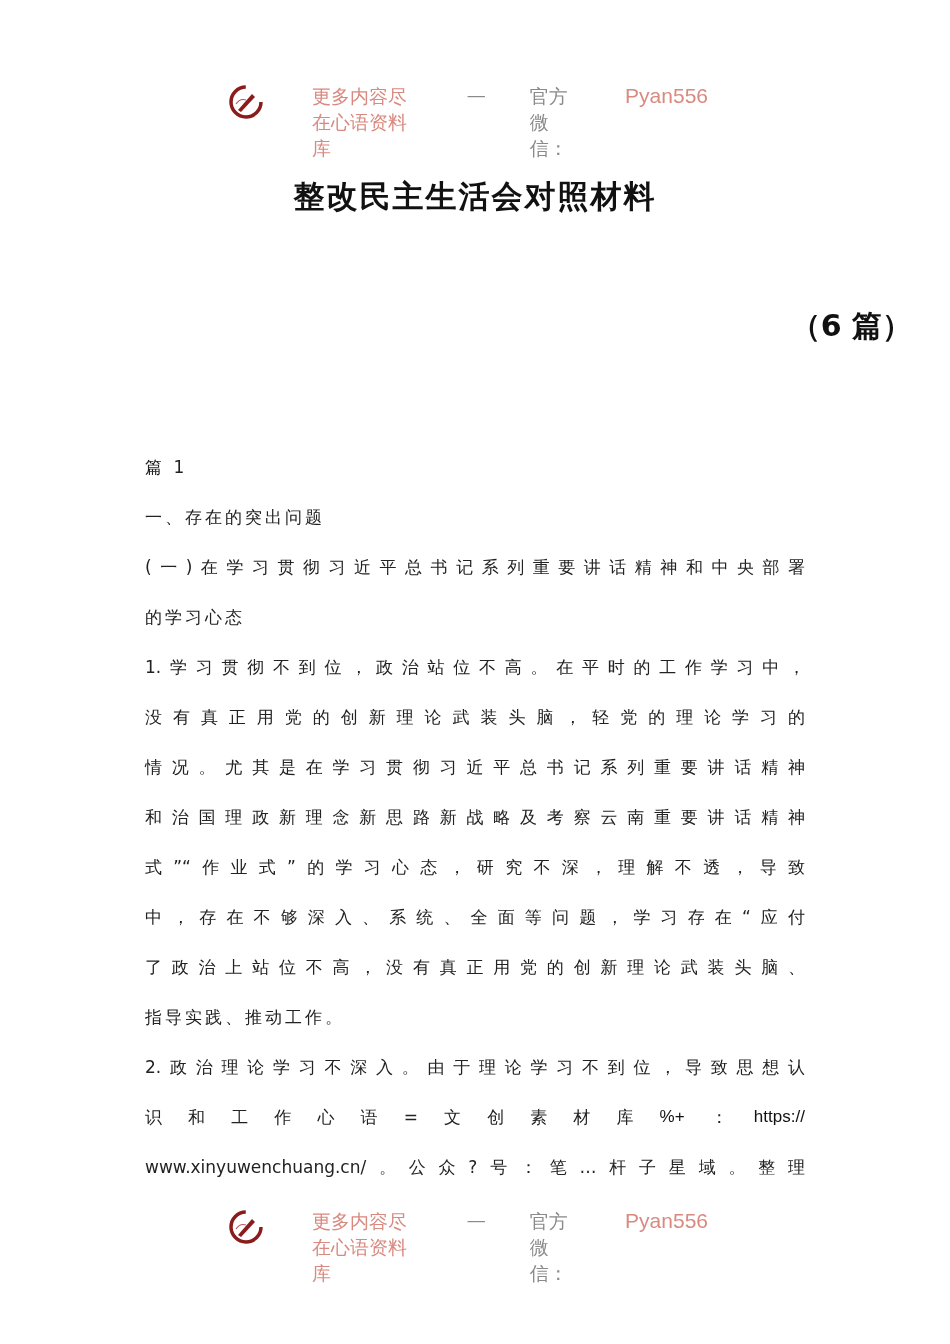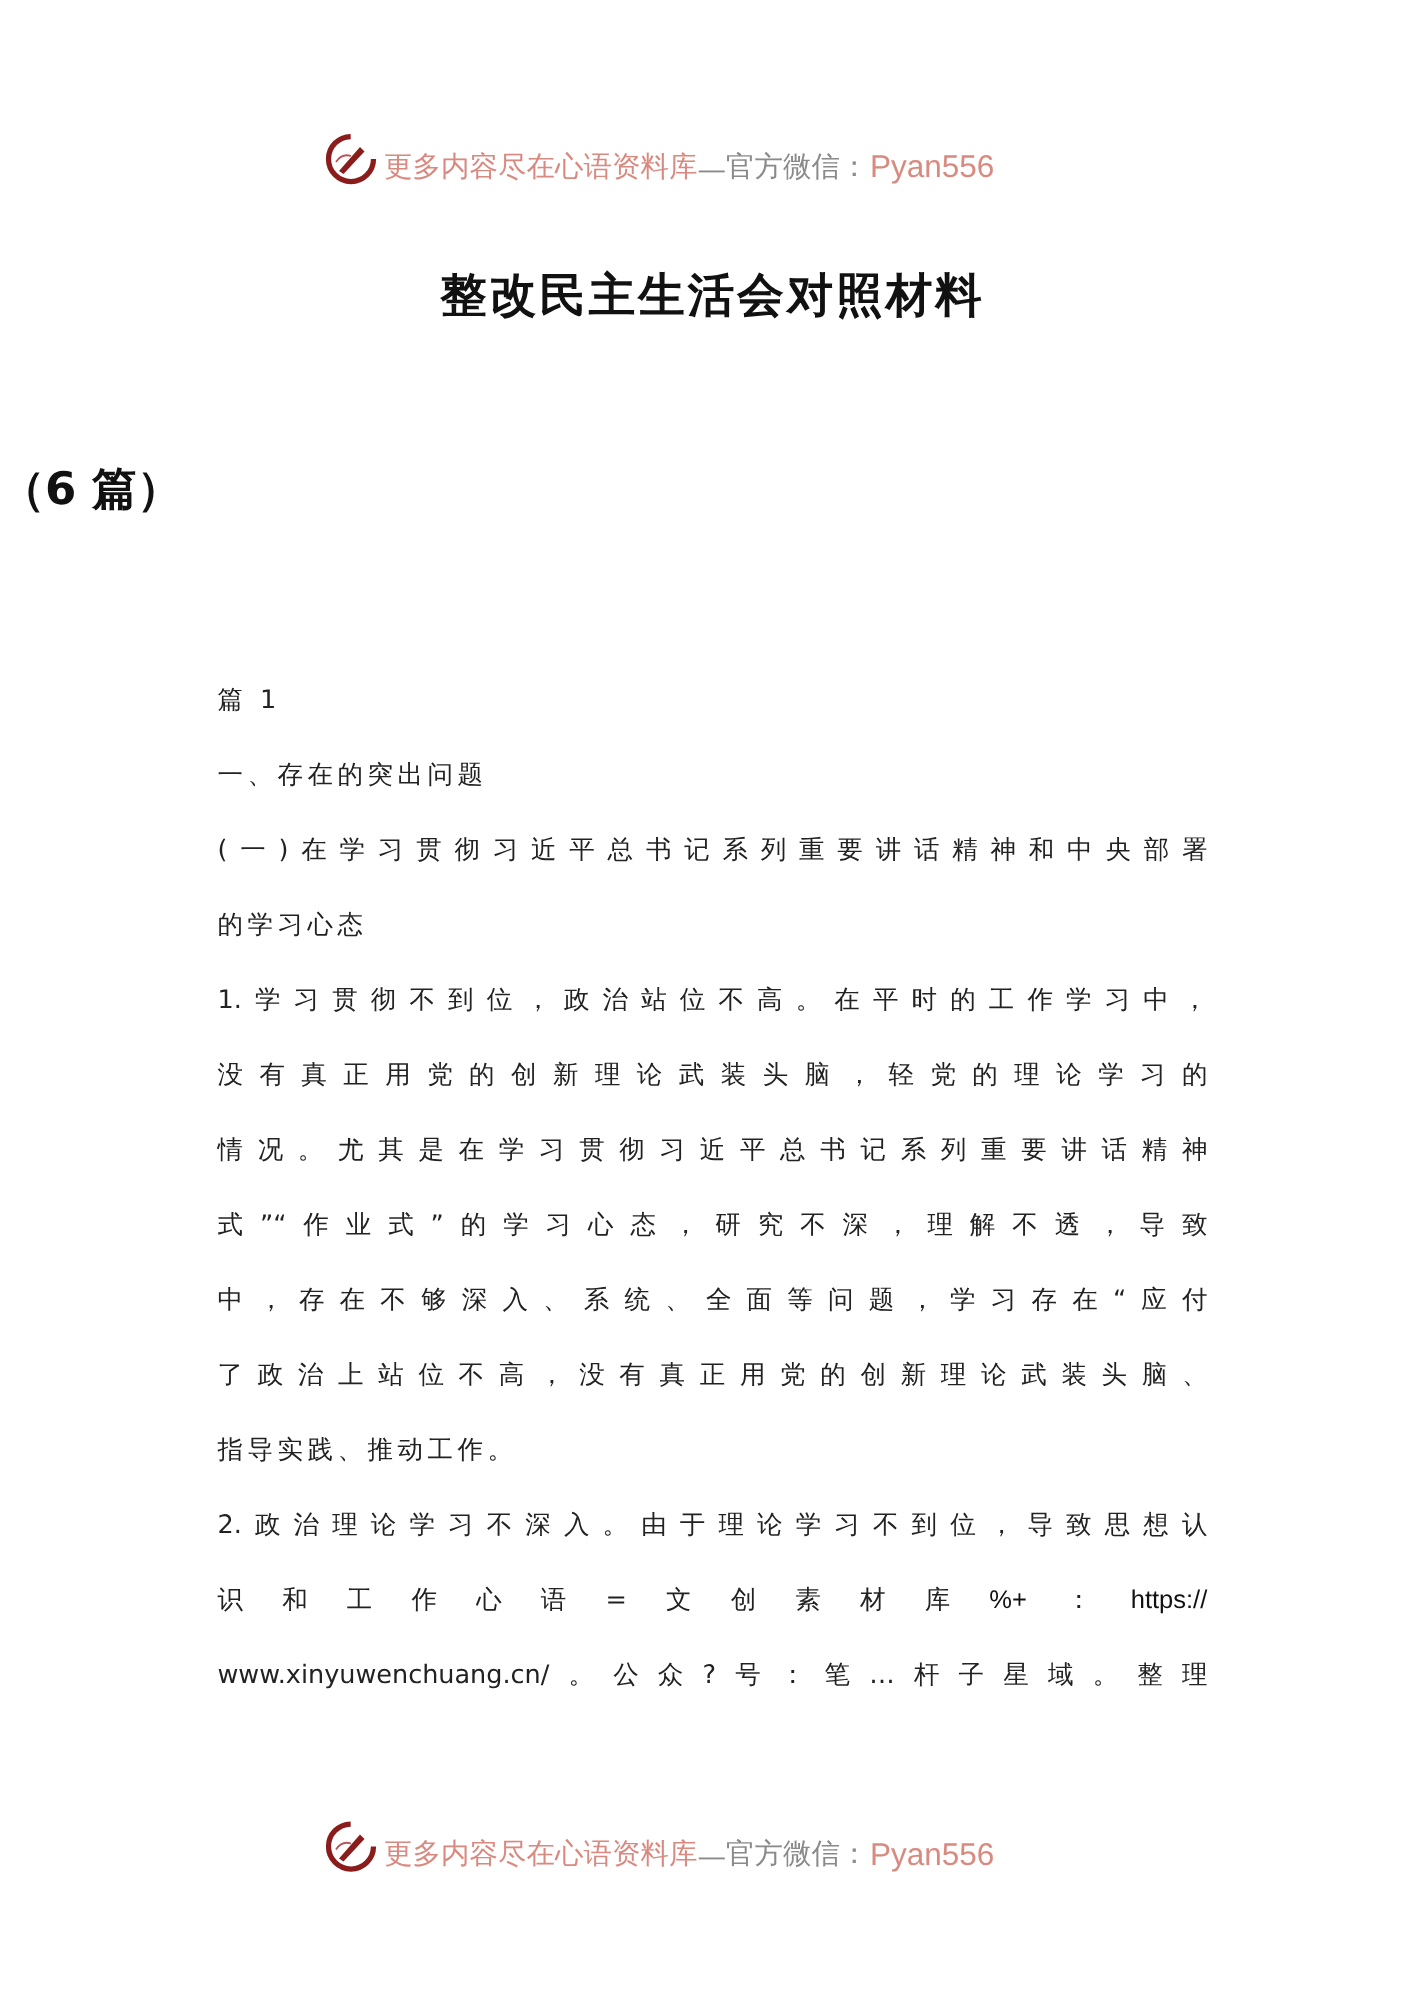--- a/index.html
+++ b/index.html
@@ -1,28 +1,28 @@
 <!DOCTYPE html>
 <html><head>
 <meta charset="utf-8">
 <style>
   html, body { margin: 0; padding: 0; background: #ffffff; }
   body { width: 950px; height: 1344px; position: relative; overflow: hidden;
          font-family: "DejaVu Sans", "Liberation Sans", sans-serif; color: #111; }
-  .banner { position: absolute; left: 216px; width: 480px; height: 40px;
-            display: flex; align-items: flex-end; }
+  .banner { position: absolute; left: 228px; width: 480px; height: 40px;
+            display: flex; align-items: flex-start; gap: 44px; }
   .banner.top { top: 84px; }
   .banner.bottom { top: 1209px; }
   .logo { width: 36px; height: 36px; margin-right: 4px; flex: none; }
   .b-red { color: #d98a80; font-family: "DejaVu Serif", serif; font-size: 19px; letter-spacing: 0px; }
   .b-gray { color: #8a8a8a; font-family: "DejaVu Serif", serif; font-size: 19px; }
   .b-id { color: #d98a80; font-family: "Liberation Sans", sans-serif; font-size: 21px; margin-left: 1px; }
   .title { position: absolute; top: 176px; left: 0; width: 950px; text-align: center;
            font-size: 31px; font-weight: bold; letter-spacing: 2px; color: #111; }
-  .subtitle { position: absolute; top: 306px; left: 0; width: 912px; text-align: left;
+  .subtitle { position: absolute; top: 306px; left: 0; width: 912px; text-align: right;
               font-size: 30px; font-weight: bold; color: #111; }
   .body { position: absolute; top: 442px; left: 145px; width: 660px; }
   .line { height: 50px; line-height: 50px; font-size: 17px; letter-spacing: 3px;
           white-space: nowrap; color: #222; }
   .line.justify { text-align: justify; text-align-last: justify; letter-spacing: 0; }
   .line.spread { display: flex; justify-content: space-between; letter-spacing: 0; }
   .latin { font-family: "Liberation Sans", sans-serif; letter-spacing: 0; color: #111; }
 </style>
 </head>
 <body>
@@ -43,20 +43,21 @@
 <div class="subtitle">（6 篇）</div>
 
 <div class="body">
   <div class="line">篇 1</div>
   <div class="line">一、存在的突出问题</div>
   <div class="line justify">(一)在学习贯彻习近平总书记系列重要讲话精神和中央部署</div>
   <div class="line">的学习心态</div>
   <div class="line justify">1.学习贯彻不到位，政治站位不高。在平时的工作学习中，</div>
   <div class="line justify">没有真正用党的创新理论武装头脑，轻党的理论学习的</div>
   <div class="line justify">情况。尤其是在学习贯彻习近平总书记系列重要讲话精神</div>
+  <div class="line justify">和治国理政新理念新思路新战略及考察云南重要讲话精神</div>
   <div class="line justify">式”“作业式”的学习心态，研究不深，理解不透，导致</div>
   <div class="line justify">中，存在不够深入、系统、全面等问题，学习存在“应付</div>
   <div class="line justify">了政治上站位不高，没有真正用党的创新理论武装头脑、</div>
   <div class="line">指导实践、推动工作。</div>
   <div class="line justify">2.政治理论学习不深入。由于理论学习不到位，导致思想认</div>
   <div class="line spread">
     <span>识</span>
     <span>和</span>
     <span>工</span>
     <span>作</span>

